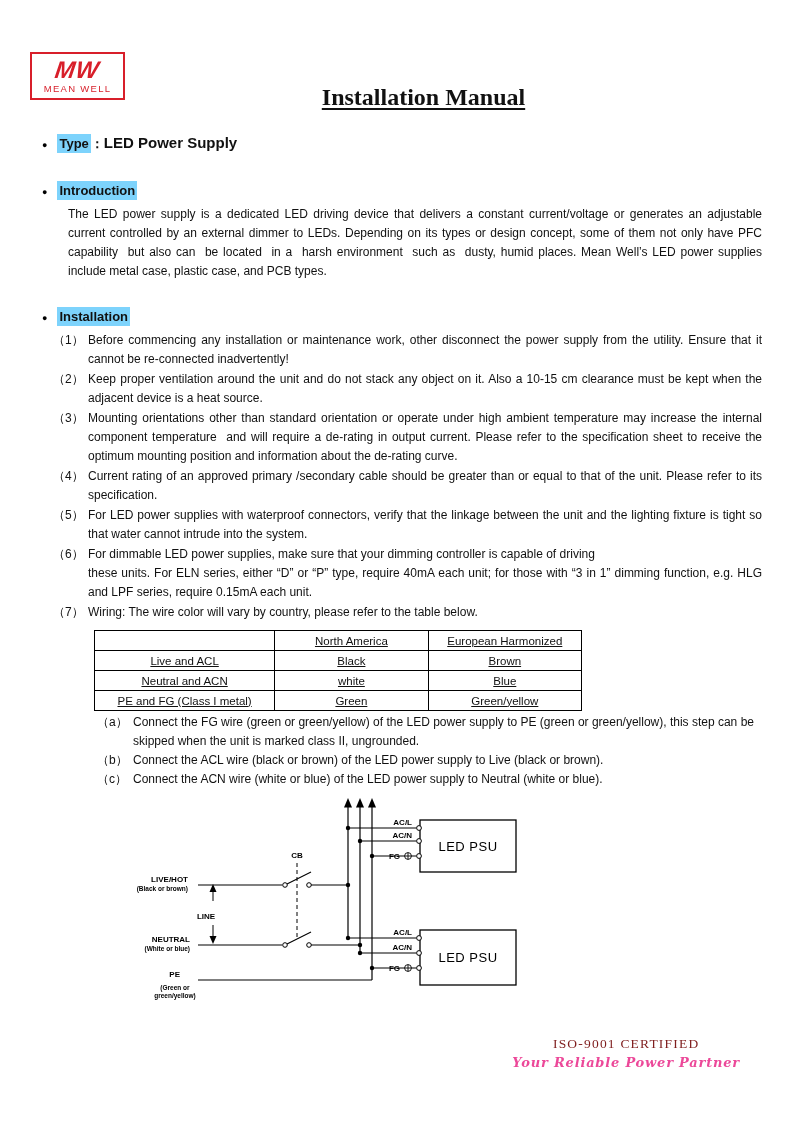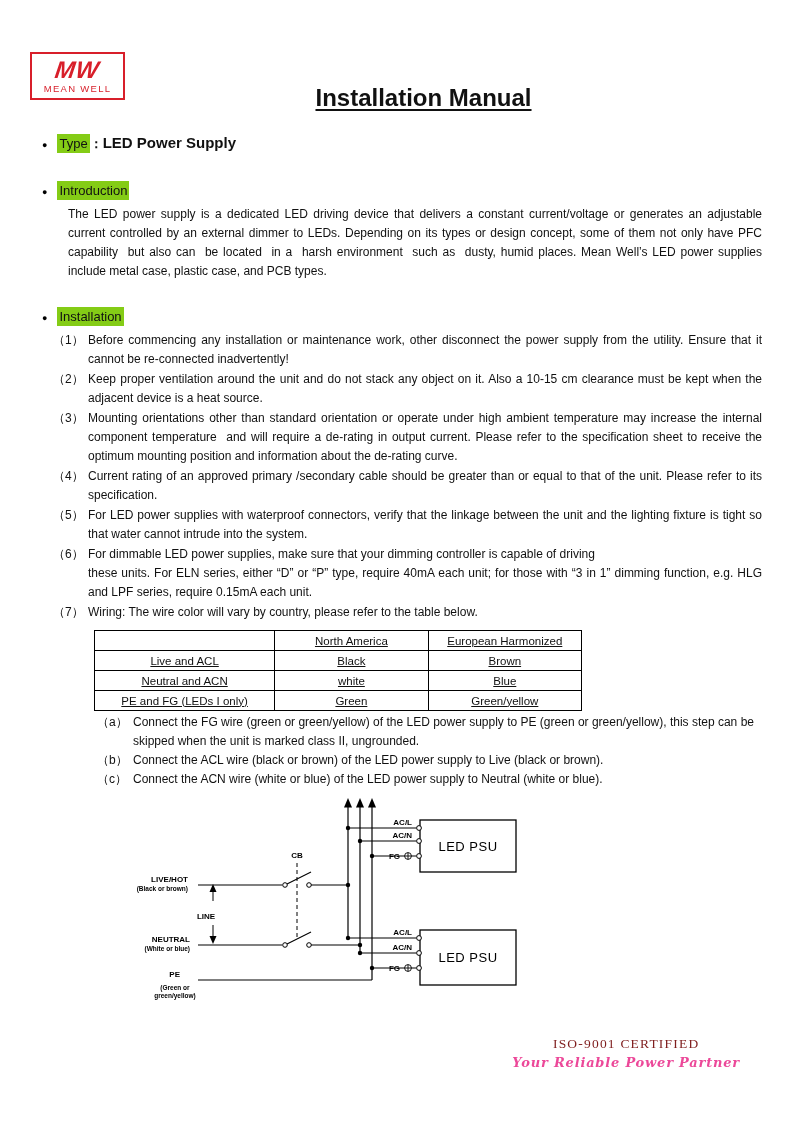--- a/index.html
+++ b/index.html
@@ -7,29 +7,29 @@
   body { width:802px; height:1134px; background:#fff; font-family:"Liberation Sans",sans-serif; color:#111; }
   .page { position:relative; width:802px; height:1134px; background:#fff; overflow:hidden; }
 
   .logo { position:absolute; top:52px; left:30px; width:95px; height:48px; border:2px solid #d81f2a;
           display:flex; flex-direction:column; align-items:center; justify-content:center; background:#fff; }
   .logo-mw { color:#d81f2a; font-weight:bold; font-style:italic; font-size:24px; line-height:24px;
              letter-spacing:1px; transform:skewX(-8deg); }
   .logo-brand { color:#d81f2a; font-weight:normal; font-size:9.5px; letter-spacing:1.3px; margin-top:1px; }
 
   .title { position:absolute; top:84px; left:0; right:0; padding-left:45px; text-align:center;
-           font-size:24px; font-weight:bold; margin:0; }
+           font-size:24px; font-weight:bold; margin:0;font-family:Liberation Serif, serif; }
   .title span { text-decoration:underline; text-underline-offset:3px; }
 
   .content { position:relative; padding:133px 40px 0 40px; font-size:12px; line-height:19px; }
 
   .bullet-row { display:flex; align-items:baseline; }
   .bullet { font-size:9px; margin:0 10px 0 2px; color:#000; }
   .bullet::before { content:"●"; }
-  .hl { background:#84cc16; font-weight:normal; font-size:13px; padding:0 2px; }
+  .hl { background:#7dd3fc; font-weight:bold; font-size:13px; padding:0 2px; }
   .type-colon { font-weight:bold; font-size:13px; }
   .type-value { font-weight:bold; font-size:15px; }
   .families { margin:2px 0 0 80px; font-weight:bold; font-size:12px; line-height:21px; }
   .families-l2 { text-align:center; }
 
   .section { margin-top:26px; }
   .section-body { margin:3px 0 0 28px; text-align:justify; white-space:pre-wrap; }
 
   .items { margin-top:3px; }
   .num-item { position:relative; padding-left:48px; text-align:justify; margin-bottom:1px; }
@@ -145,21 +145,21 @@
             <td>Live and ACL</td>
             <td>Black</td>
             <td>Brown</td>
           </tr>
           <tr>
             <td>Neutral and ACN</td>
             <td>white</td>
             <td>Blue</td>
           </tr>
           <tr>
-            <td>PE and FG (LEDs I only)</td>
+            <td>PE and FG (Class I metal)</td>
             <td>Green</td>
             <td>Green/yellow</td>
           </tr>
         </tbody>
       </table>
 
       <div class="sub-items">
         <div class="sub-item">
           <span class="num">（a）</span>
           <span>Connect the FG wire (green or green/yellow) of the LED power supply to PE (green or green/yellow), this step can be skipped when the unit is marked class II, ungrounded.</span>

